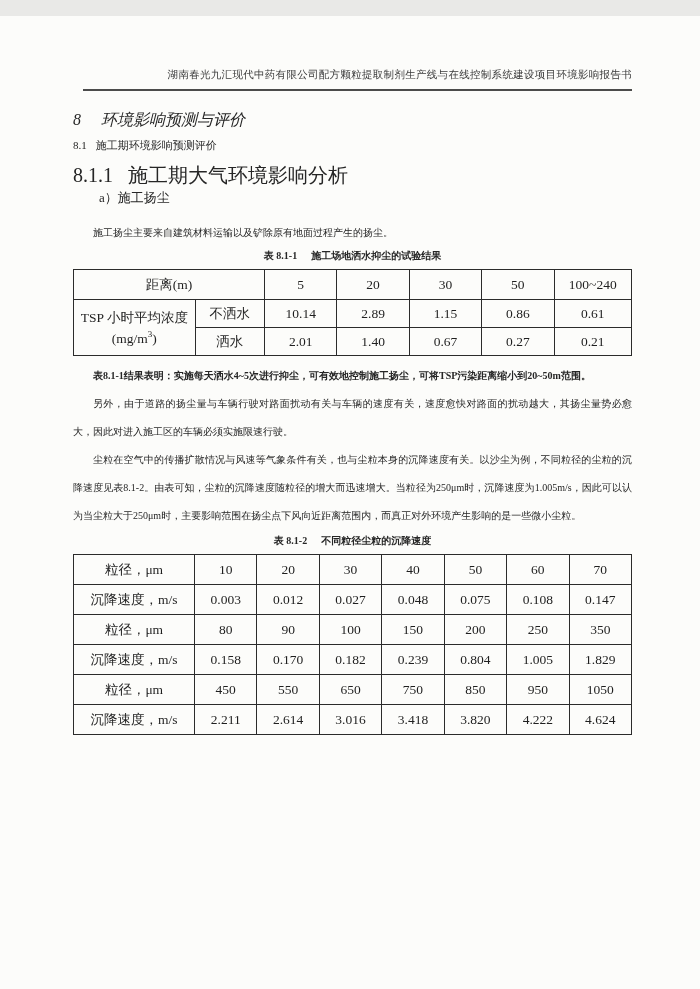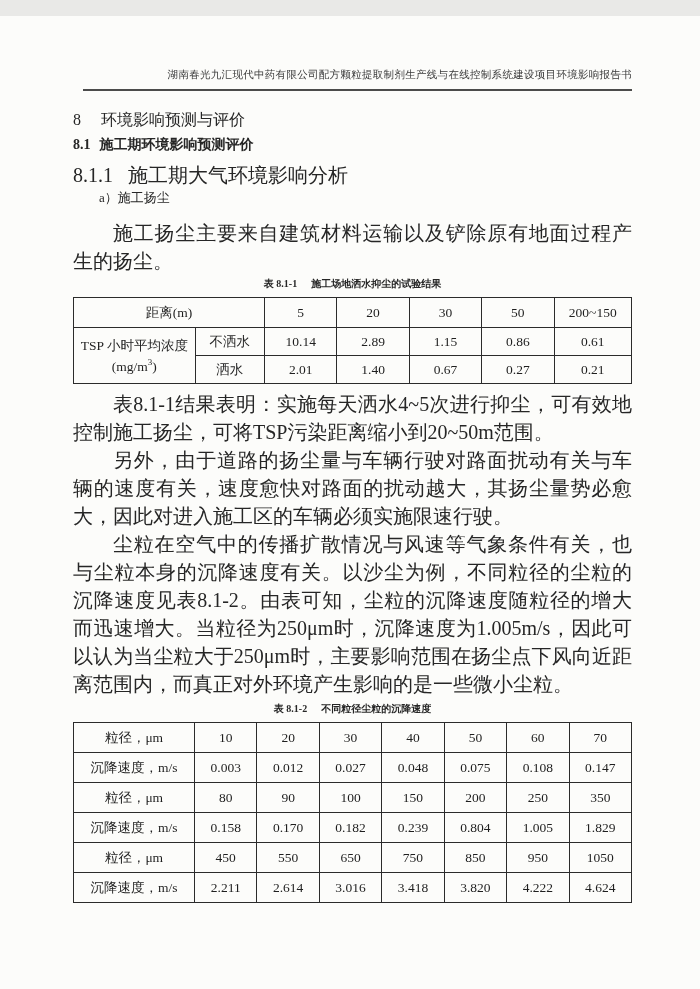--- a/index.html
+++ b/index.html
@@ -21,30 +21,30 @@
     margin-left:10px;
   }
   .header-title{
     text-align:right;
     font-size:10.5px;
     letter-spacing:.3px;
     color:#3a3a3a;
     white-space:nowrap;
   }
   
-  .h1{font-size:16px;font-weight:500;margin:19px 0 0;line-height:20px;}
+  .h1{font-size:16px;font-weight:500;margin:19px 0 0;line-height:20px;font-style:italic;}
   .h1 .num{display:inline-block;margin-right:20px;}
-  .h2{font-size:14px;font-weight:700;margin:5px 0 0;line-height:20px;}
+  .h2{font-size:11px;font-weight:400;margin:5px 0 0;line-height:20px;}
   .h2 .num{display:inline-block;margin-right:9px;}
   .h3{font-size:20px;font-weight:500;margin:10px 0 0;line-height:20px;}
   .h3 .num{display:inline-block;margin-right:15px;}
   .sub-item{font-size:13px;margin:5px 0 0;line-height:16px;text-indent:2em;}
   
   .para{
-    font-size:20px;
+    font-size:10px;
     line-height:28px;
     text-align:justify;
     text-indent:2em;
     margin:0;
   }
   .para.first{margin-top:13px;}
   
   .caption{
     text-align:center;
     font-size:10px;
@@ -67,21 +67,21 @@
     text-align:center;
     vertical-align:middle;
     padding:1px 2px;
     height:25px;
     overflow:hidden;
   }
   .t1 .head-row td{height:27px;text-align:center;}
   .t1-group{line-height:17px;font-size:13.5px;}
   .t1-group sup{font-size:9px;}
   .t2 td{height:27px;}
-  .mt6{margin-top:6px;}
+  .mt6{margin-top:6px;font-weight:bold;}
   .mt2{margin-top:2px;}
 </style>
 </head>
 <body>
 
 <div class="page">
 
   <div class="header">
     <div class="header-title">湖南春光九汇现代中药有限公司配方颗粒提取制剂生产线与在线控制系统建设项目环境影响报告书</div>
   </div>
@@ -116,21 +116,21 @@
         <col style="width:72px">
         <col style="width:77px">
     </colgroup>
     <tbody>
       <tr class="head-row">
         <td colspan="2">距离(m)</td>
         <td>5</td>
         <td>20</td>
         <td>30</td>
         <td>50</td>
-        <td>200~150</td>
+        <td>100~240</td>
       </tr>
       <tr>
         <td rowspan="2" class="t1-group">
           <span>TSP 小时平均浓度</span><br>
           <span>(mg/m</span><sup>3</sup><span>)</span>
         </td>
         <td>不洒水</td>
         <td>10.14</td>
         <td>2.89</td>
         <td>1.15</td>

